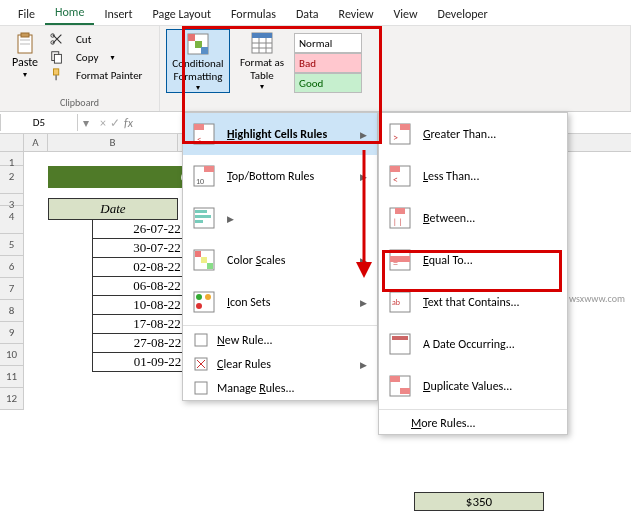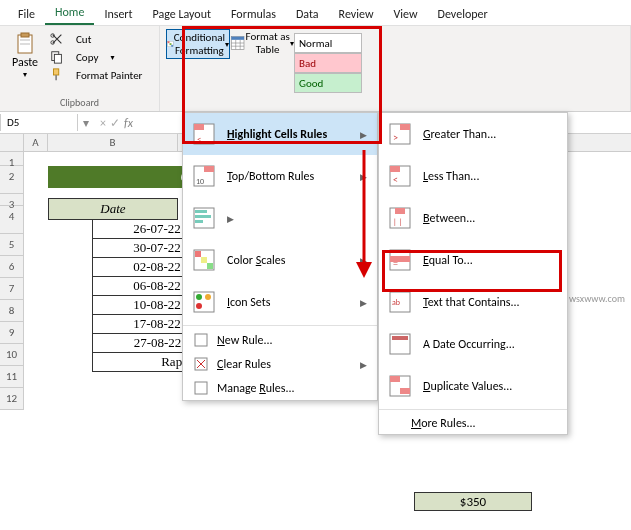--- a/index.html
+++ b/index.html
@@ -15,34 +15,34 @@
 .group { display: flex; flex-direction: column; border-right: 1px solid #e0e0e0; padding: 3px 6px 0 6px; position: relative; }
 .group-label { text-align: center; font-size: 10px; color: #666; padding: 2px 0; position: absolute; bottom: 0; left: 0; right: 0; }
 .group-body { display: flex; gap: 4px; flex: 1; }
 
 .clipboard-group .paste-btn { display: flex; flex-direction: column; align-items: center; width: 38px; padding-top: 2px; }
 .clipboard-group .side-btns { display: flex; flex-direction: column; gap: 2px; padding-top: 2px; }
 .side-btn { display: flex; align-items: center; gap: 12px; font-size: 11px; padding: 1px 2px; }
 .side-btn svg { width: 14px; height: 14px; }
 
 .format-group { flex-direction: row; align-items: flex-start; }
-.big-btn { display: flex; flex-direction: row; align-items: center; width: 64px; padding-top: 2px; font-size: 11px; text-align: center; line-height: 1.15; }
+.big-btn { display: flex; flex-direction: column; align-items: center; width: 64px; padding-top: 2px; font-size: 11px; text-align: center; line-height: 1.15; }
 .big-btn.highlight { background: #cce4f7; border: 1px solid #005a9e; }
 .big-btn svg { width: 24px; height: 24px; margin-bottom: 2px; }
 .style-cell { width: 68px; height: 20px; border: 1px solid #bbb; font-size: 11px; display: flex; align-items: center; padding: 0 4px; }
 .style-normal { background: #fff; }
 .style-bad { background: #ffc7ce; color: #9c0006; }
 .style-good { background: #c6efce; color: #006100; }
 .style-calc { background: #f2f2f2; color: #fa7d00; margin-top: 40px; }
 .style-check { background: #a5a5a5; color: #fff; }
 .style-expl { background: #fff; color: #888; font-style: italic; }
 
 
 .fx-row { display: flex; align-items: center; height: 22px; border-bottom: 1px solid #d0d0d0; background: #fff; }
-.name-box { width: 78px; padding: 2px 6px; border-right: 1px solid #ccc; font-size: 11px; border-left: 1px solid #ccc;}
+.name-box { width: 78px; padding: 2px 6px; border-right: 1px solid #ccc; font-size: 11px; border-left: 1px solid #ccc; text-align: center;}
 .fx-area { flex: 1; padding: 2px 6px; display:flex; align-items:center; gap:4px; }
 .fx-sym { font-style: italic; color:#888; }
 
 
 .sheet { position: relative; }
 .col-headers { display: flex; height: 18px; background: #f0f0f0; border-bottom: 1px solid #ccc; }
 .corner { width: 24px; border-right: 1px solid #ccc; background: #f0f0f0; }
 .col-h { border-right: 1px solid #ccc; text-align: center; font-size: 11px; color: #555; line-height: 18px; }
 .colA { width: 24px; } .colB { width: 130px; } 
 
@@ -235,28 +235,29 @@
             <div class="d-cell">10-08-22</div>
           </div>
         <div class="d-row">
             <div class="d-cell">17-08-22</div>
           </div>
         <div class="two-col">
             <div class="d-cell">27-08-22</div>
             <div class="d-cell name">Jacob</div>
           </div>
         <div class="two-col">
+            <div class="d-cell">01-09-22</div>
             <div class="d-cell name">Raphael</div>
           </div>
       </div>
     </div>
   </div>
 </div>
 
-<div style="position:absolute;left:414px;top:492px;width:118px;text-align:center;border:1px solid #333;font-size:13px;padding:1px 0;background:#d9e1c7">$350</div>
+<div style="position:absolute;left:414px;top:492px;width:130px;text-align:center;border:1px solid #333;font-size:13px;padding:1px 0;background:#d9e1c7">$350</div>
 
 <div class="menu1">
   <div class="menu-item tall highlight">
     <span class="micon">
         <svg width="22" height="22" viewBox="0 0 22 22">
           <rect x="1" y="1" width="20" height="20" fill="#fff" stroke="#888"></rect>
           <rect x="1" y="1" width="10" height="6" fill="#e88"></rect>
           <text x="4" y="19" font-size="9" fill="#c44">&lt;</text>
         </svg>
       </span>

